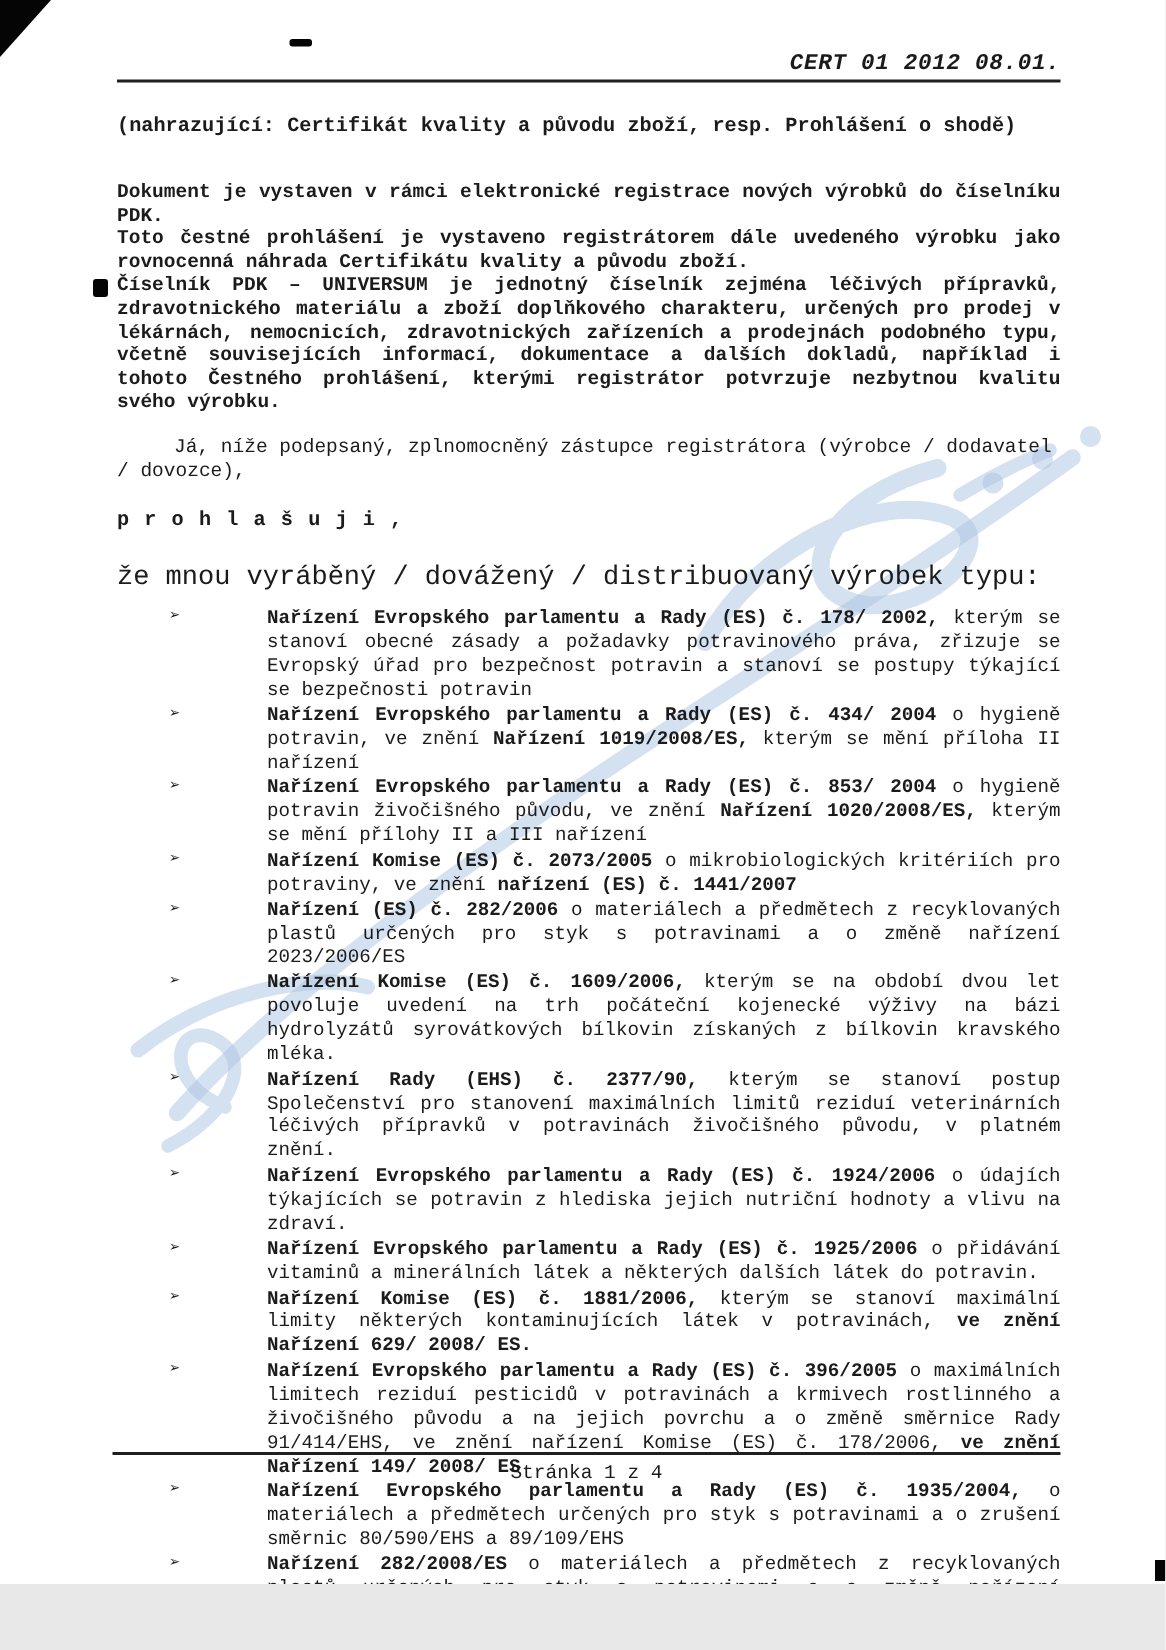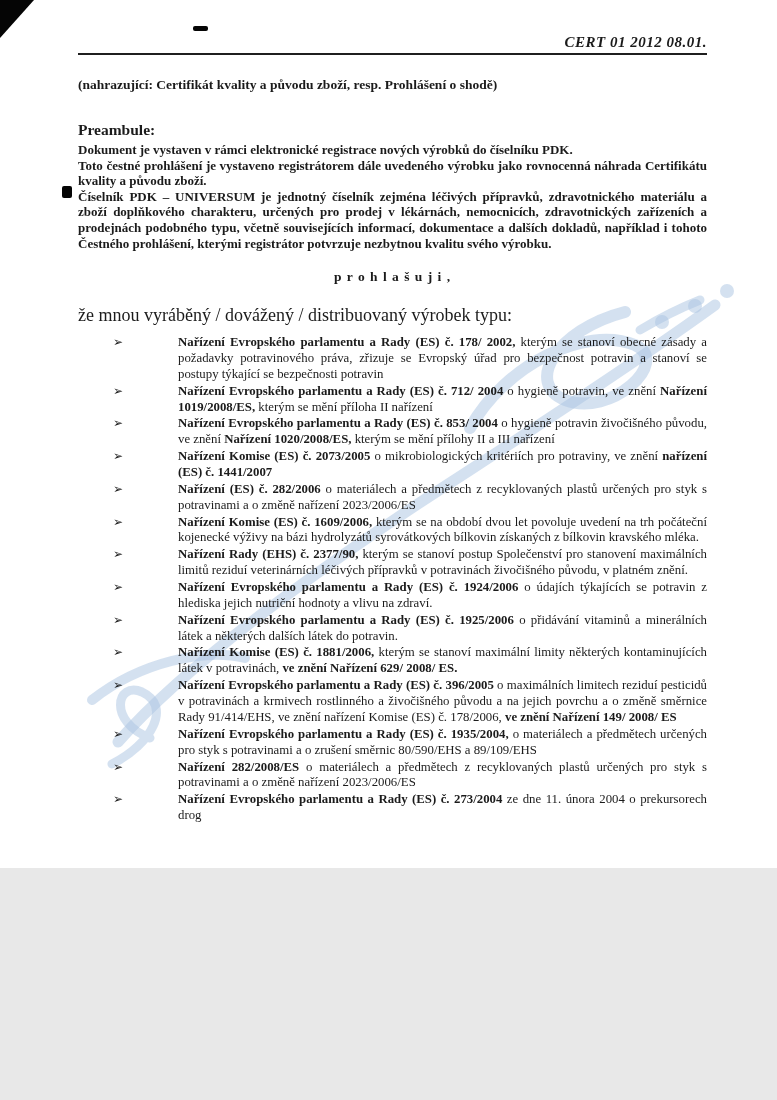--- a/index.html
+++ b/index.html
@@ -1,22 +1,22 @@
 <!DOCTYPE html>
 <html><head>
 <meta charset="utf-8">
 <style>
   html, body { margin: 0; padding: 0; background: #e8e8e8; }
   .page {
     position: relative;
-    width: 777px; height: 868px;
+    width: 777px; height: 1056px;
     margin: 0 auto;
     background: #ffffff;
     overflow: hidden;
-    font-family: Liberation Serif, serif;
+    font-family: Liberation Mono, monospace;
     color: #1b1b1b;
   }
   .content {
     position: absolute;
     left: 78px; right: 70px; top: 34px;
   }
   
   .header-row {
     text-align: right;
     font-style: italic;
@@ -53,21 +53,21 @@
     text-align: justify;
   }
   p.intro {
     margin: 14px 0 0 0;
     font-size: 13px;
     line-height: 1.25;
     text-indent: 38px;
   }
   .verb {
     margin-top: 18px;
-    text-align: center;
+    text-align: left;
     font-size: 13.5px;
     font-weight: bold;
     letter-spacing: 1px;
   }
   p.product-line {
     margin: 20px 0 0 0;
     font-size: 18px;
   }
   .product-name {
     margin-top: 8px;
@@ -155,40 +155,40 @@
   <div class="artifact nub-right"></div>
 
   <div class="content">
 
     <div class="header-row">
       <span>CERT  01 2012 08.01.</span>
     </div>
 
     <div class="doc-subtitle">(nahrazující: Certifikát kvality a původu zboží, resp. Prohlášení o shodě)</div>
 
-    <h2 class="preambule-heading">Preambule:</h2>
     <p class="pre">Dokument je vystaven v rámci elektronické registrace nových výrobků do číselníku PDK.</p>
     <p class="pre">Toto čestné prohlášení je vystaveno registrátorem dále uvedeného výrobku jako rovnocenná náhrada Certifikátu kvality a původu zboží.</p>
     <p class="pre">Číselník PDK – UNIVERSUM je jednotný číselník zejména léčivých přípravků, zdravotnického materiálu a zboží doplňkového charakteru, určených pro prodej v lékárnách, nemocnicích, zdravotnických zařízeních a prodejnách podobného typu, včetně souvisejících informací, dokumentace a dalších dokladů, například i tohoto Čestného prohlášení, kterými registrátor potvrzuje nezbytnou kvalitu svého výrobku.</p>
 
+    <p class="intro">Já, níže podepsaný, zplnomocněný zástupce registrátora (výrobce / dodavatel / dovozce),</p>
 
     <div class="verb">p r o h l a š u j i ,</div>
 
     <p class="product-line">že mnou vyráběný / dovážený  / distribuovaný výrobek typu:</p>
 
 
 
     <div class="reg-list" id="reg-list">
         <div class="reg-item">
           <span class="bullet">➢</span>
           <div class="reg-text"><span class="b">Nařízení Evropského parlamentu a Rady (ES) č. 178/ 2002,</span><span> kterým se stanoví obecné zásady a požadavky potravinového práva, zřizuje se Evropský úřad pro bezpečnost potravin a stanoví se postupy týkající se bezpečnosti potravin</span></div>
         </div>
         <div class="reg-item">
           <span class="bullet">➢</span>
-          <div class="reg-text"><span class="b">Nařízení Evropského parlamentu a Rady (ES) č. 712/ 2004</span><span> o hygieně potravin, ve znění </span><span class="b">Nařízení 1019/2008/ES,</span><span> kterým se mění příloha II nařízení</span></div>
+          <div class="reg-text"><span class="b">Nařízení Evropského parlamentu a Rady (ES) č. 434/ 2004</span><span> o hygieně potravin, ve znění </span><span class="b">Nařízení 1019/2008/ES,</span><span> kterým se mění příloha II nařízení</span></div>
         </div>
         <div class="reg-item">
           <span class="bullet">➢</span>
           <div class="reg-text"><span class="b">Nařízení Evropského parlamentu a Rady (ES) č. 853/ 2004</span><span> o hygieně potravin živočišného původu, ve znění </span><span class="b">Nařízení 1020/2008/ES,</span><span> kterým se mění přílohy II a III nařízení</span></div>
         </div>
         <div class="reg-item">
           <span class="bullet">➢</span>
           <div class="reg-text"><span class="b">Nařízení Komise (ES) č. 2073/2005</span><span> o mikrobiologických kritériích pro potraviny, ve znění </span><span class="b">nařízení (ES) č. 1441/2007</span></div>
         </div>
         <div class="reg-item">

